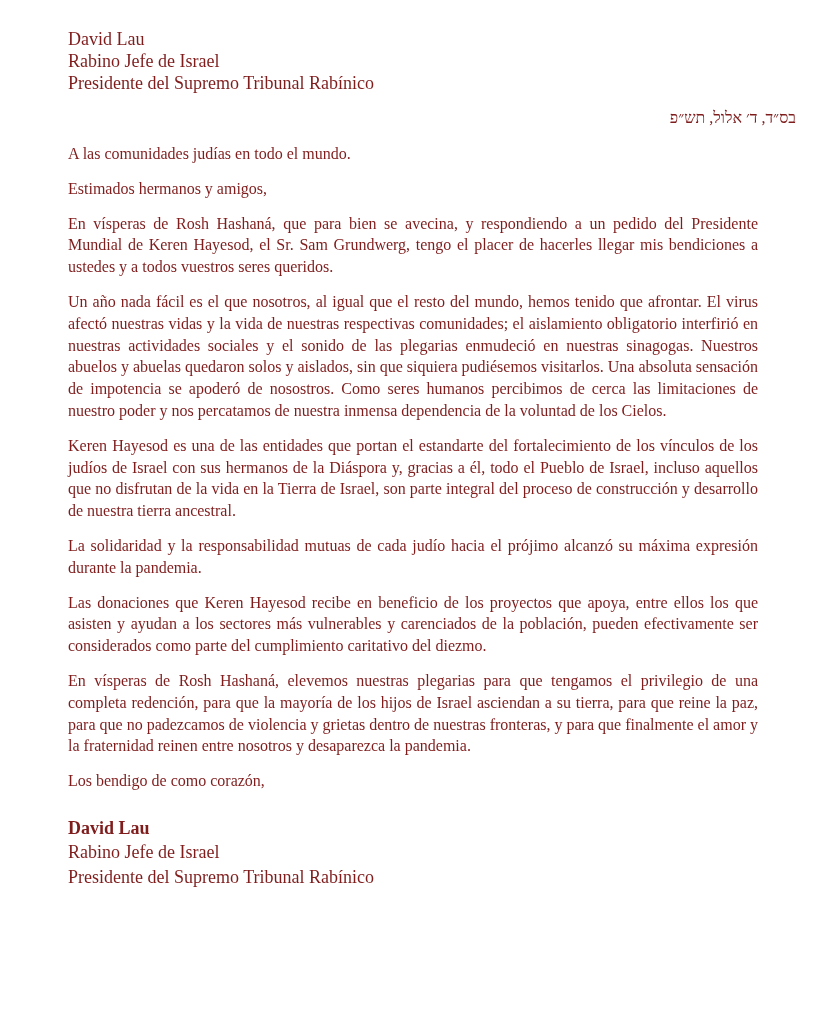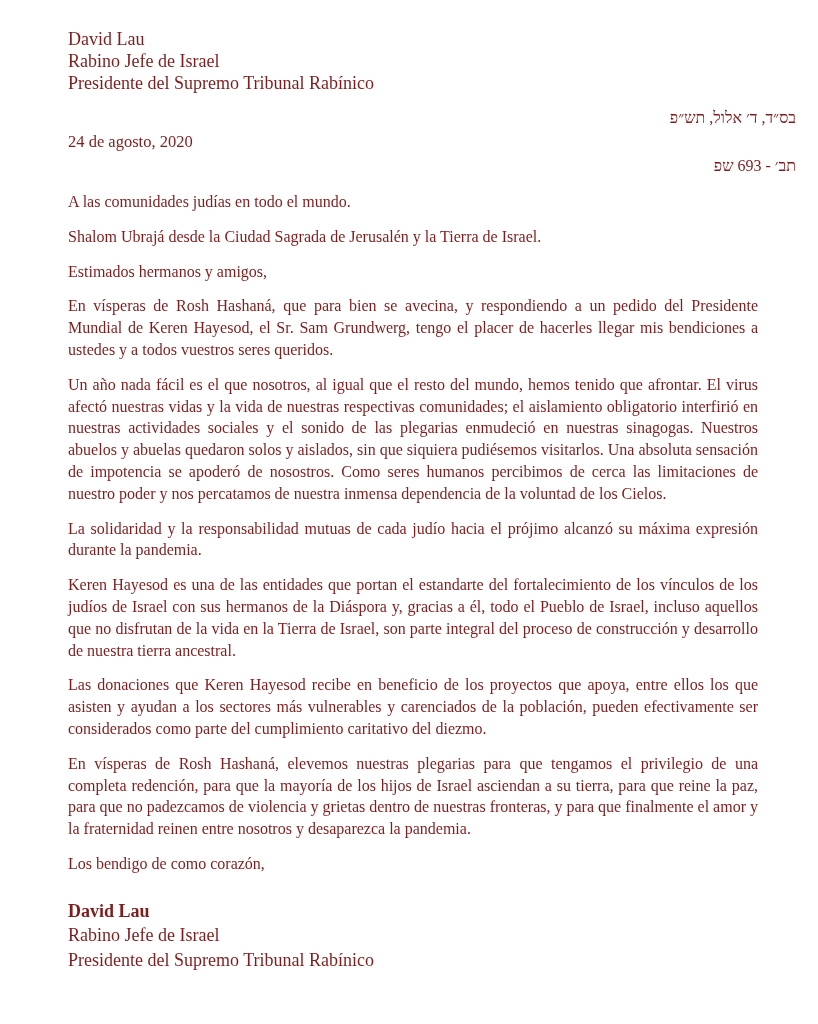--- a/index.html
+++ b/index.html
@@ -64,33 +64,30 @@
 <div class="page">
 
   <div class="sender-header">
     <div class="line">David Lau</div>
     <div class="line">Rabino Jefe de Israel</div>
     <div class="line">Presidente del Supremo Tribunal Rabínico</div>
   </div>
 
   <div class="date-block">
     <div class="hebrew" dir="rtl">בס״ד, ד׳ אלול, תש״פ</div>
-    <div>24 de agosto, 2020</div>
-    <div class="hebrew" dir="rtl">תב׳ - 693 שפ</div>
   </div>
 
   <div class="letter-body">
     <p>A las comunidades judías en todo el mundo.</p>
-    <p>Shalom Ubrajá desde la Ciudad Sagrada de Jerusalén y la Tierra de Israel.</p>
     <p>Estimados hermanos y amigos,</p>
 
     <p class="justified">En vísperas de Rosh Hashaná, que para bien se avecina, y respondiendo a un pedido del Presidente Mundial de Keren Hayesod, el Sr. Sam Grundwerg, tengo el placer de hacerles llegar mis bendiciones a ustedes y a todos vuestros seres queridos.</p>
     <p class="justified">Un año nada fácil es el que nosotros, al igual que el resto del mundo, hemos tenido que afrontar. El virus afectó nuestras vidas y la vida de nuestras respectivas comunidades; el aislamiento obligatorio interfirió en nuestras actividades sociales y el sonido de las plegarias enmudeció en nuestras sinagogas. Nuestros abuelos y abuelas quedaron solos y aislados, sin que siquiera pudiésemos visitarlos. Una absoluta sensación de impotencia se apoderó de nosostros. Como seres humanos percibimos de cerca las limitaciones de nuestro poder y nos percatamos de nuestra inmensa dependencia de la voluntad de los Cielos.</p>
+    <p class="justified">Keren Hayesod es una de las entidades que portan el estandarte del fortalecimiento de los vínculos de los judíos de Israel con sus hermanos de la Diáspora y, gracias a él, todo el Pueblo de Israel, incluso aquellos que no disfrutan de la vida en la Tierra de Israel, son parte integral del proceso de construcción y desarrollo de nuestra tierra ancestral.</p>
     <p class="justified">La solidaridad y la responsabilidad mutuas de cada judío hacia el prójimo alcanzó su máxima expresión durante la pandemia.</p>
-    <p class="justified">Keren Hayesod es una de las entidades que portan el estandarte del fortalecimiento de los vínculos de los judíos de Israel con sus hermanos de la Diáspora y, gracias a él, todo el Pueblo de Israel, incluso aquellos que no disfrutan de la vida en la Tierra de Israel, son parte integral del proceso de construcción y desarrollo de nuestra tierra ancestral.</p>
     <p class="justified">Las donaciones que Keren Hayesod recibe en beneficio de los proyectos que apoya, entre ellos los que asisten y ayudan a los sectores más vulnerables y carenciados de la población, pueden efectivamente ser considerados como parte del cumplimiento caritativo del diezmo.</p>
     <p class="justified">En vísperas de Rosh Hashaná, elevemos nuestras plegarias para que tengamos el privilegio de una completa redención, para que la mayoría de los hijos de Israel asciendan a su tierra, para que reine la paz, para que no padezcamos de violencia y grietas dentro de nuestras fronteras, y para que finalmente el amor y la fraternidad reinen entre nosotros y desaparezca la pandemia.</p>
 
     <p>Los bendigo de como corazón,</p>
   </div>
 
   <div class="signature-block">
     <div class="sig-name">David Lau</div>
     <div>Rabino Jefe de Israel</div>
     <div>Presidente del Supremo Tribunal Rabínico</div>

